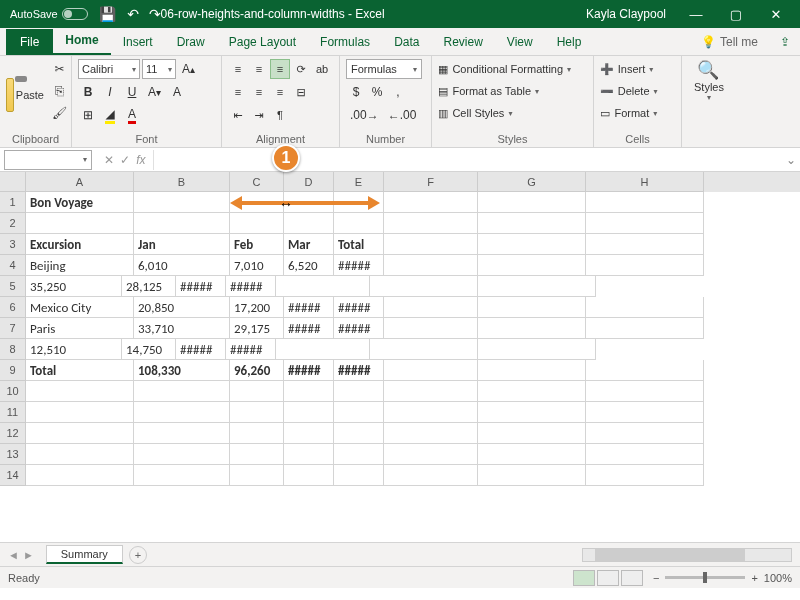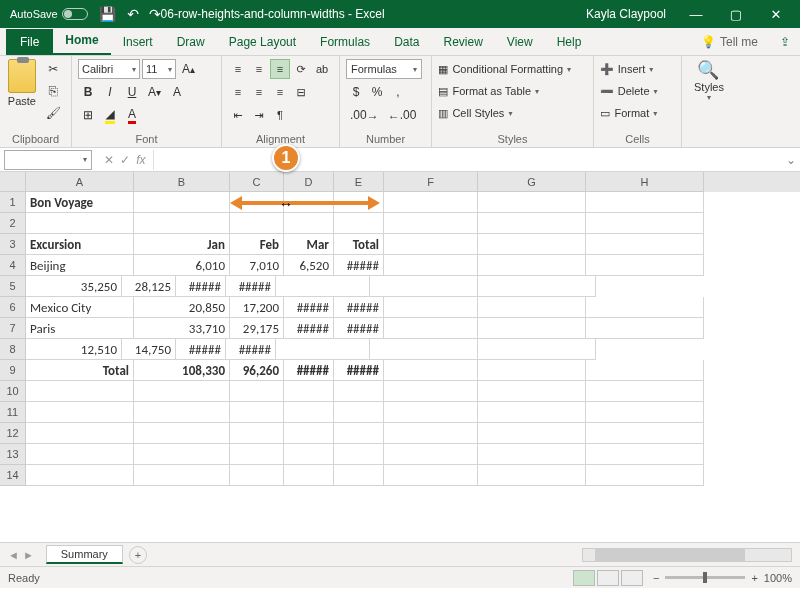--- a/index.html
+++ b/index.html
@@ -26,21 +26,21 @@
 .tabsbar .tell { display: flex; align-items: center; gap: 4px; color: #666; font-size: 12px; padding: 6px 10px; }
 .tabsbar .share { width: 32px; text-align: center; }
 
 
 .ribbon { background: #f3f2f1; height: 92px; display: flex; border-bottom: 1px solid #d4d4d4; }
 .group { border-right: 1px solid #d4d4d4; padding: 3px 6px 2px; display: flex; flex-direction: column; justify-content: space-between; }
 .group-label { text-align: center; font-size: 11px; color: #666; padding-top: 2px; position: relative; }
 .group-body { display: flex; gap: 4px; flex: 1; }
 .vcol { display: flex; flex-direction: column; gap: 2px; }
 .btn { min-width: 20px; height: 20px; display: flex; align-items: center; justify-content: center; cursor: pointer; font-size: 12px; border: 1px solid transparent; padding: 0 3px; }
-.paste-big { width: 38px; display: flex; flex-direction: column; align-items: center; gap: 2px; }
+.paste-big { width: 38px; display: flex; flex-direction: row; align-items: center; gap: 2px; }
 .paste-icon { width: 28px; height: 34px; background: linear-gradient(#f9d978, #f0c850); border: 1px solid #c0a030; border-radius: 2px; position: relative; }
 .paste-icon::before { content: ''; position: absolute; top: -3px; left: 8px; width: 12px; height: 6px; background: #888; border-radius: 2px; }
 .fontsel { width: 62px; height: 20px; border: 1px solid #ababab; font-size: 11px; padding: 0 3px; background: #fff; display: flex; align-items: center; justify-content: space-between; }
 .sizesel { width: 34px; height: 20px; border: 1px solid #ababab; font-size: 11px; padding: 0 3px; background: #fff; display: flex; align-items: center; justify-content: space-between; }
 .caret { font-size: 8px; color: #666; }
 .boldbtn { font-weight: bold; }
 .italicbtn { font-style: italic; }
 .underline { text-decoration: underline; }
 .alrow { display: flex; gap: 1px; }
 .albtn { width: 20px; height: 20px; display: flex; align-items: center; justify-content: center; cursor: pointer; font-size: 11px; }
@@ -61,21 +61,21 @@
 
 
 .gridwrap { position: relative; height: 370px; overflow: hidden; background: #fff; }
 .colheads { display: flex; height: 20px; background: #e6e6e6; }
 .rowhead-corner { width: 26px; background: #e6e6e6; border-right: 1px solid #ccc; border-bottom: 1px solid #ccc; }
 .colhead { background: #e6e6e6; border-right: 1px solid #ccc; border-bottom: 1px solid #ccc; text-align: center; font-size: 11px; color: #555; line-height: 20px; }
 .gridrow { display: flex; height: 21px; }
 .rowhead { width: 26px; background: #e6e6e6; border-right: 1px solid #ccc; border-bottom: 1px solid #ccc; text-align: center; font-size: 11px; color: #555; line-height: 21px; }
 .cell { border-right: 1px solid #d4d4d4; border-bottom: 1px solid #d4d4d4; padding: 0 4px; font-size: 13px; line-height: 21px; overflow: hidden; white-space: nowrap; font-family: Calibri, sans-serif; }
 .bold { font-weight: bold; }
-.right { text-align: right; }
+.right { }
 
 
 .resize-indicator { position: absolute; pointer-events: none; }
 .resize-arrow { position: absolute; height: 4px; background: #e8862e; }
 .resize-arrow::before, .resize-arrow::after { content: ''; position: absolute; top: -5px; width: 0; height: 0; border-top: 7px solid transparent; border-bottom: 7px solid transparent; }
 .resize-arrow::before { left: -10px; border-right: 12px solid #e8862e; }
 .resize-arrow::after { right: -10px; border-left: 12px solid #e8862e; }
 .resize-cursor { position: absolute; font-size: 14px; color: #000; }
 .callout { position: absolute; width: 28px; height: 28px; background: #e8862e; border-radius: 50%; color: #fff; font-weight: bold; font-size: 16px; display: flex; align-items: center; justify-content: center; border: 2px solid #fff; box-shadow: 0 1px 3px rgba(0,0,0,0.4); }
 

